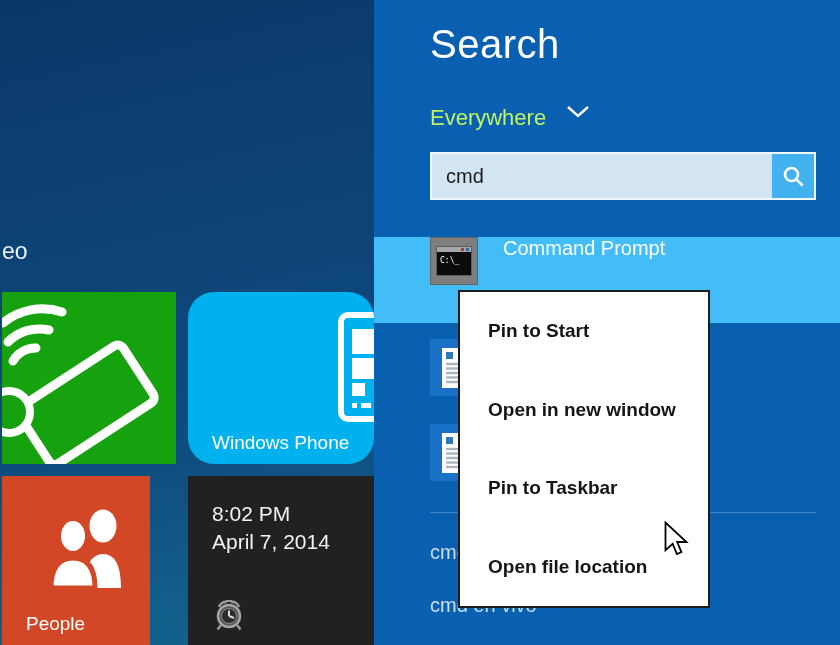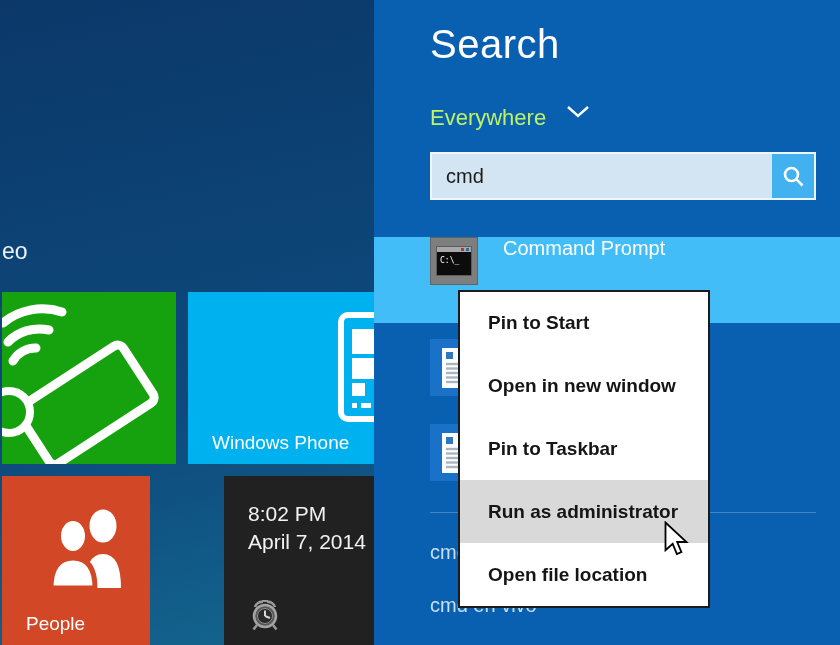--- a/index.html
+++ b/index.html
@@ -4,23 +4,23 @@
 <style>
   html,body{margin:0;padding:0;}
   .screen{position:relative;width:840px;height:645px;overflow:hidden;
     font-family:"Liberation Sans",sans-serif;
     background:linear-gradient(168deg,#0b3869 0%,#0e4a7d 55%,#157095 100%);}
 
   
   .group-label{position:absolute;left:2px;top:238px;color:#eaf3fb;font-size:23px;font-weight:300;}
   .tile{position:absolute;overflow:hidden;cursor:pointer;}
   #tile-smartglass{left:2px;top:292px;width:174px;height:172px;background:#16a10e;}
-  #tile-wp{left:188px;top:292px;width:186px;height:172px;background:#00b1f0;}
+  #tile-wp{left:188px;top:292px;width:186px;height:172px;background:#00b1f0;border-radius:26px;}
   #tile-people{left:2px;top:476px;width:148px;height:169px;background:#d24726;}
-  #tile-clock{left:188px;top:476px;width:186px;height:169px;background:#212121;margin-left:36px;}
+  #tile-clock{left:188px;top:476px;width:186px;height:169px;background:#212121;}
   .tile-label{position:absolute;left:24px;bottom:10px;color:#fff;font-size:19px;}
   .clock-text{position:absolute;left:24px;top:24px;color:#f2f2f2;font-size:21px;line-height:28px;}
   .alarm{position:absolute;left:25px;top:122px;}
   .icon-abs{position:absolute;left:0;top:0;}
   .people-svg{position:absolute;left:38px;top:32px;}
 
   
   .panel{position:absolute;left:374px;top:0;width:508px;height:645px;background:#0a60b0;}
   .panel-title{position:absolute;left:56px;top:22px;font-size:40px;font-weight:300;color:#fff;letter-spacing:.5px;}
   .scope{position:absolute;left:56px;top:105px;color:#bef264;font-size:22px;display:flex;align-items:flex-start;gap:20px;cursor:pointer;}
@@ -174,21 +174,20 @@
     <div class="sep"></div>
 
     <div class="suggestion" id="sug1">cmd</div>
     <div class="suggestion" id="sug2">cmd en vivo</div>
   </div>
 
   <div class="menu">
     <div class="menu-item">Pin to Start</div>
     <div class="menu-item">Open in new window</div>
     <div class="menu-item">Pin to Taskbar</div>
-    <div class="menu-item hl">Run as administrator</div>
     <div class="menu-item">Open file location</div>
   </div>
 
   <svg class="cursor" width="27" height="36" viewBox="0 0 18 24">
     <path d="M1 1 L1 19.5 L5.8 15.2 L8.6 22 L11.6 20.7 L8.8 14 L15 14 Z" fill="#ffffff" stroke="#000000" stroke-width="1.2"></path>
   </svg>
 
 </div>
 
 </body></html>

